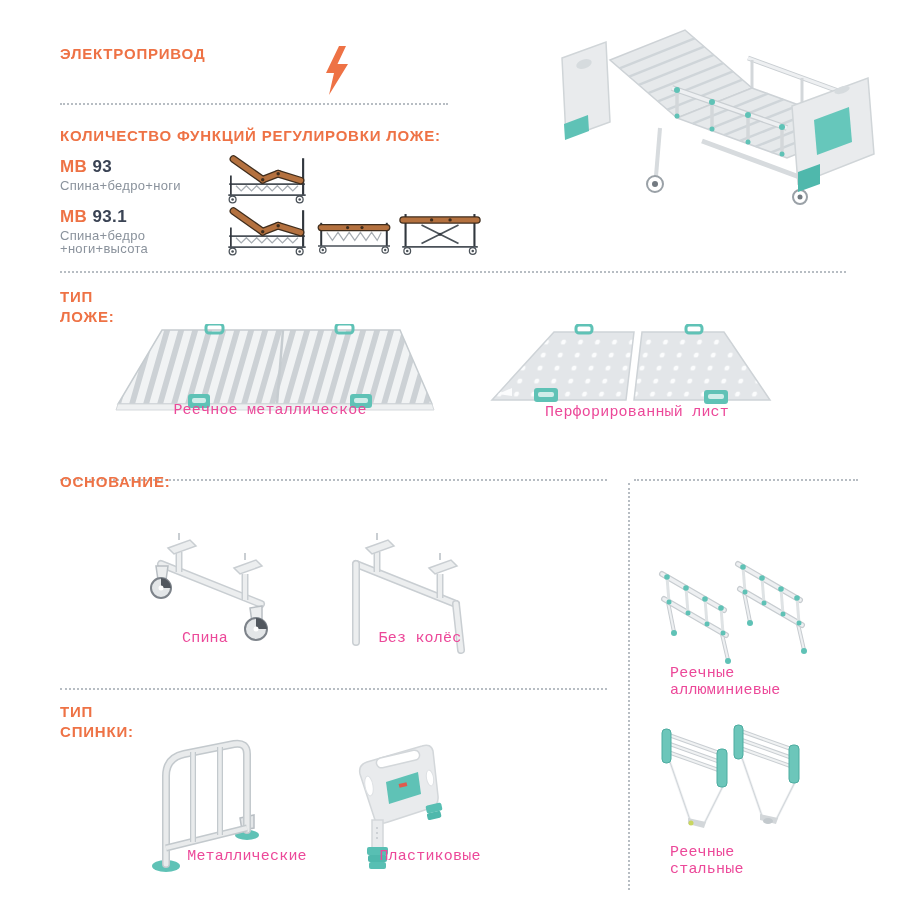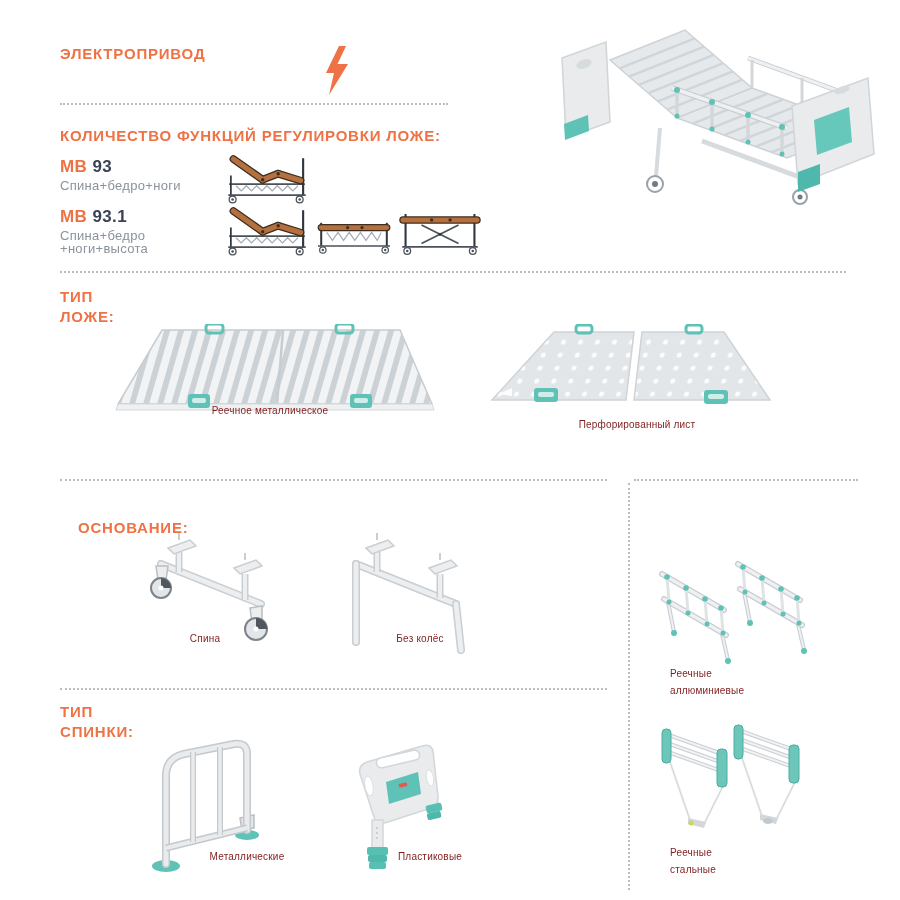--- a/index.html
+++ b/index.html
@@ -4,21 +4,21 @@
 <style>
   html,body{margin:0;padding:0;background:#ffffff;}
   .page{position:relative;width:900px;height:900px;background:#ffffff;overflow:hidden;
         font-family:"Liberation Sans", sans-serif;}
   .abs{position:absolute;}
   .h-orange{color:#EE7245;font-size:15px;font-weight:700;letter-spacing:.8px;line-height:20px;}
   .code{font-size:17px;font-weight:800;letter-spacing:.4px;line-height:18px;}
   .code .pfx{color:#EE7245;}
   .code .num{color:#3A4354;}
   .desc{font-size:13px;color:#8A929C;letter-spacing:.3px;line-height:13px;margin-top:3px;}
-  .lbl{font-size:10px;color:#7f1d1d;letter-spacing:.2px;line-height:17px;}
+  .lbl{font-size:15px;color:#ec4899;letter-spacing:.2px;line-height:17px;font-family:Liberation Mono, monospace;}
   .lbl.center{text-align:center;}
   .dotline{height:0;border-top:2px dotted #b7bdc3;}
   .vdotline{width:0;border-left:2px dotted #b7bdc3;}
   svg{display:block;}
 </style>
 </head>
 <body>
 
 <div class="page">
 
@@ -241,27 +241,27 @@
     <rect x="0" y="0" width="318" height="92" fill="url(#holes)" clip-path="url(#perfclipR)"></rect>
     <polygon points="164,8 246,8 292,76 156,76" fill="none" stroke="#ced3d7" stroke-width="1.5"></polygon>
     <polygon points="20,70 34,64 34,72" fill="#fbfcfd"></polygon>
     <rect x="98" y="1" width="16" height="8" rx="3" fill="none" stroke="#5fc2b6" stroke-width="3"></rect>
     <rect x="208" y="1" width="16" height="8" rx="3" fill="none" stroke="#5fc2b6" stroke-width="3"></rect>
     <rect x="56" y="64" width="24" height="14" rx="3" fill="#5fc2b6"></rect>
     <rect x="60" y="68" width="16" height="5" rx="2" fill="#ffffff" opacity="0.7"></rect>
     <rect x="226" y="66" width="24" height="14" rx="3" fill="#5fc2b6"></rect>
     <rect x="230" y="70" width="16" height="5" rx="2" fill="#ffffff" opacity="0.7"></rect>
   </svg>
-  <div class="abs lbl center" style="left:478px;top:416px;width:318px;text-align:center;">Перфорированный лист</div>
+  <div class="abs lbl center" style="left:478px;top:404px;width:318px;text-align:center;">Перфорированный лист</div>
 
   <div class="abs dotline" style="left:60px;top:479px;width:547px;"></div>
   <div class="abs dotline" style="left:634px;top:479px;width:224px;"></div>
   <div class="abs vdotline" style="left:628px;top:483px;height:407px;"></div>
 
-  <div class="abs h-orange" style="left:60px;top:518px;margin-left:18px;">ОСНОВАНИЕ:</div>
+  <div class="abs h-orange" style="left:60px;top:472px;">ОСНОВАНИЕ:</div>
 
   <svg class="abs" style="left:146px;top:526px;" width="135" height="125" viewBox="0 0 135 125">
     <line x1="15" y1="38" x2="115" y2="78" stroke="#c9ced2" stroke-width="8" stroke-linecap="round"></line>
     <line x1="15" y1="38" x2="115" y2="78" stroke="#eceeef" stroke-width="5" stroke-linecap="round"></line>
     <line x1="33" y1="26" x2="33" y2="46" stroke="#c9ced2" stroke-width="7"></line>
     <line x1="33" y1="26" x2="33" y2="46" stroke="#eceeef" stroke-width="4"></line>
     <polygon points="22,22 44,14 50,20 28,28" fill="#eceeef" stroke="#c9ced2" stroke-width="1.5"></polygon>
     <line x1="33" y1="14" x2="33" y2="7" stroke="#c9ced2" stroke-width="2"></line>
     <line x1="99" y1="48" x2="99" y2="74" stroke="#c9ced2" stroke-width="7"></line>
     <line x1="99" y1="48" x2="99" y2="74" stroke="#eceeef" stroke-width="4"></line>

